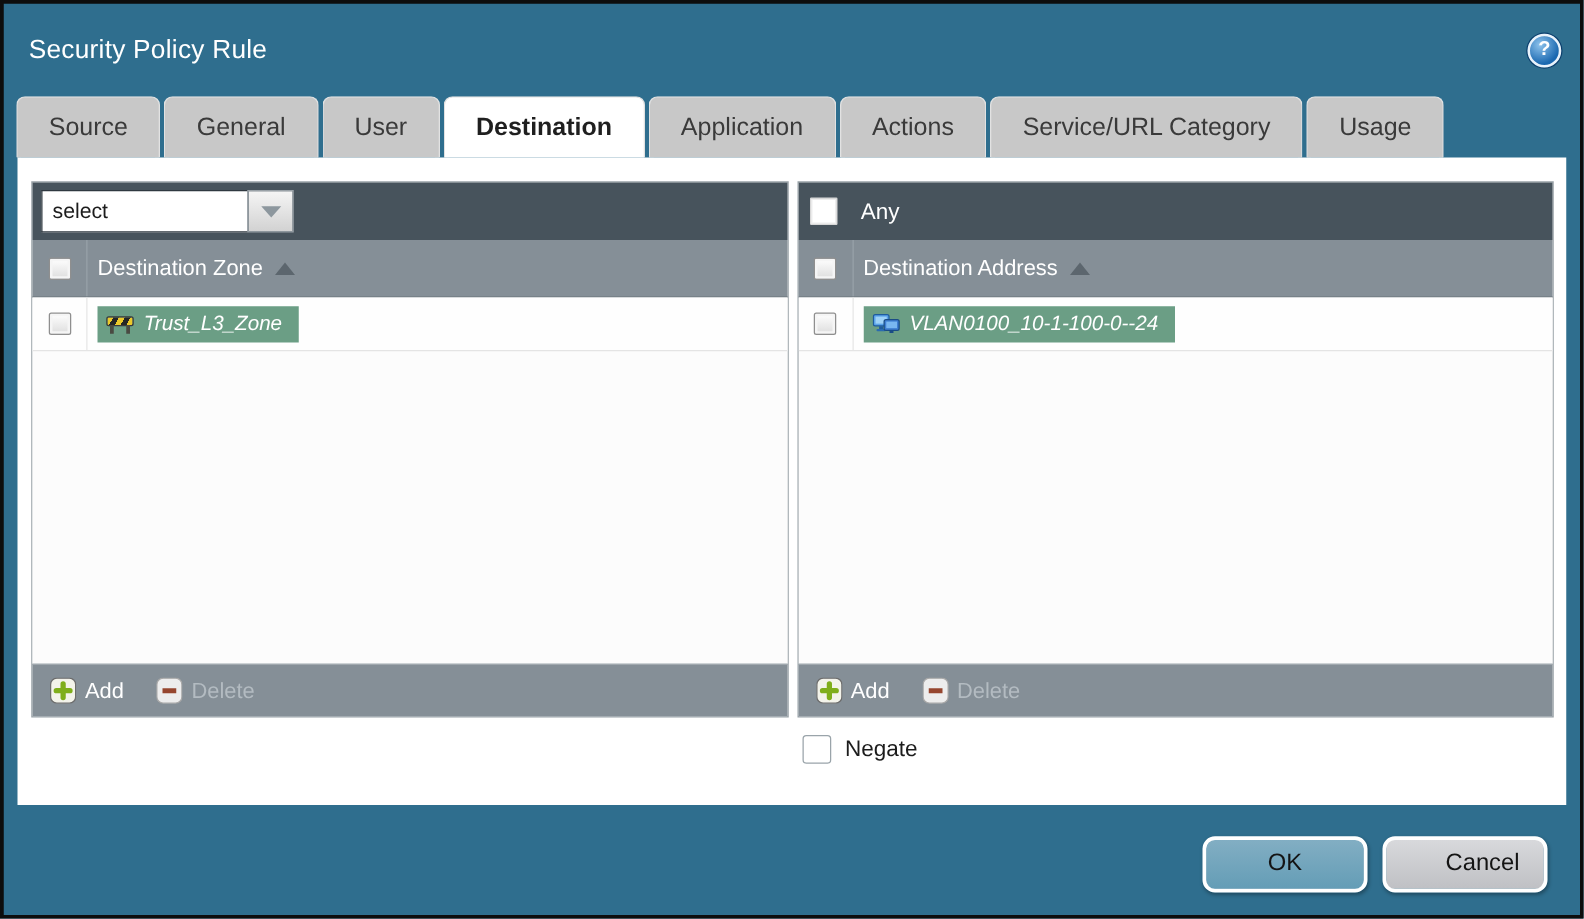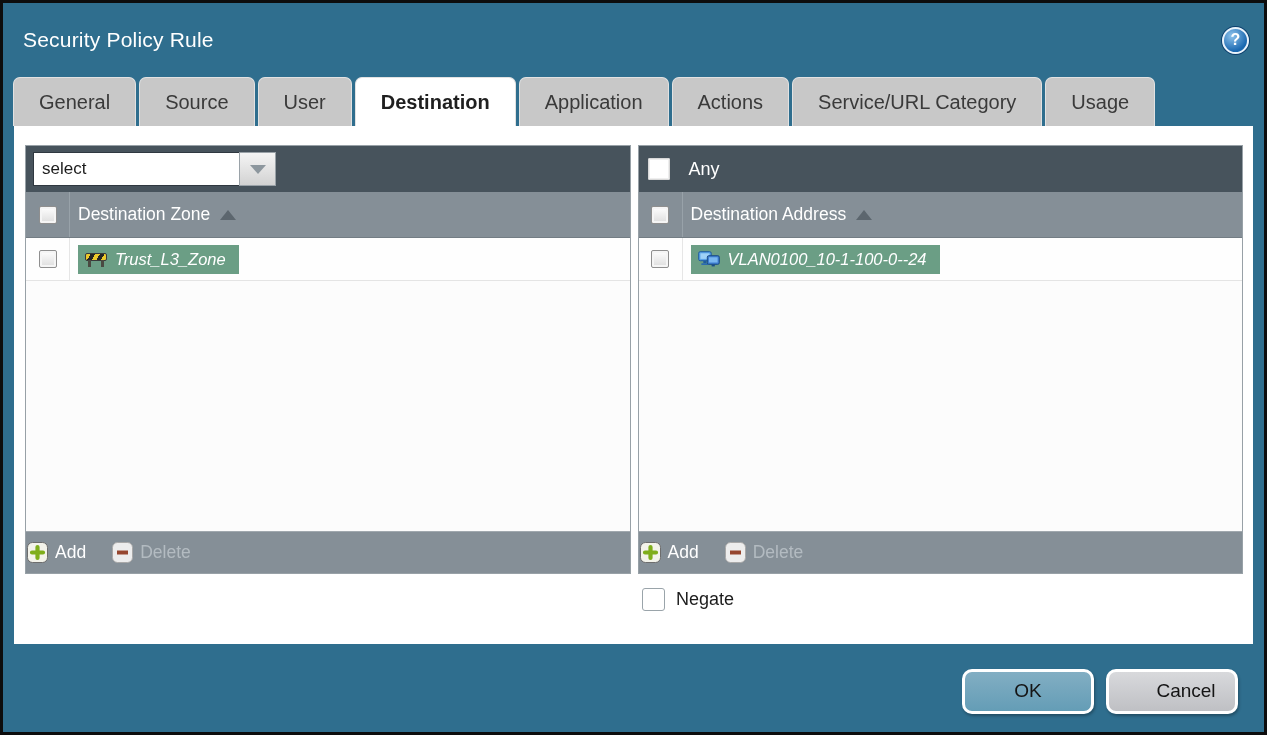--- a/index.html
+++ b/index.html
@@ -19,21 +19,21 @@
     padding:0 25px; font-size:20px; color:#3a3a3a; display:flex; align-items:center; cursor:pointer; white-space:nowrap; }
   .tab.active { background:#ffffff; color:#1f1f1f;font-weight:bold; }
 
   
   .content { height:518px; margin:0 11px; background:#ffffff; padding:19px 10px 0 11px; }
   .panels { display:flex; gap:7px; height:429px; }
   .panel { flex:1; display:flex; flex-direction:column; border:1px solid #98a1a7; background:#fbfbfb; min-width:0; }
 
   .toolbar-dark { height:46px; background:#47535c; display:flex; align-items:center; padding-left:7px; flex:none; }
   .combo { display:flex; height:34px; }
-  .combo-value { width:206px; background:#ffffff; border:1px solid #2f3840; border-right:none; font-size:17px;
+  .combo-value { width:165px; background:#ffffff; border:1px solid #2f3840; border-right:none; font-size:17px;
     color:#1c1c1c; display:flex; align-items:center; padding-left:8px; }
   .combo-btn { width:37px; background:linear-gradient(#f5f5f5,#d2d2d2); border:1px solid #9aa2a8;
     display:flex; align-items:center; justify-content:center; cursor:pointer; }
   .tri-down { width:0; height:0; border-left:8px solid transparent; border-right:8px solid transparent; border-top:9px solid #8d979e; }
 
   .cb { width:18px; height:18px; background:linear-gradient(#ffffff,#dddddd); border:1px solid #8f8f8f;
     border-radius:2px; box-shadow:inset 0 0 0 2px #f5f5f5; cursor:pointer; flex:none; }
   .cb.big { width:22px; height:22px; background:#ffffff; border:1px solid #d8d8d8; box-shadow:inset 0 0 0 1px #eee; border-radius:1px; }
   .cb.negate-box { width:23px; height:23px; background:#ffffff; border:1px solid #9aa4aa; border-radius:3px; box-shadow:none; }
 
@@ -55,21 +55,21 @@
   
   .barrier-icon { position:relative; width:22px; height:16px; flex:none; }
   .barrier-bar { position:absolute; top:2px; left:0; right:0; height:8px; border:1px solid #3a3a3a; border-radius:2px;
     background:repeating-linear-gradient(120deg, #ecc92b 0 4px, #262626 4px 8px); }
   .barrier-leg { position:absolute; bottom:0; width:3px; height:7px; background:#4a4a42; }
   .barrier-leg.l { left:3px; } .barrier-leg.r { right:3px; }
 
   .net-icon { width:22px; height:17px; flex:none; }
 
   .toolbar-bottom { height:42px; background:#858f97; border-top:1px solid #a0a8ae; display:flex; align-items:center;
-    gap:26px; padding-left:1px; flex:none; }
+    gap:26px; padding-left:14px; flex:none; }
   .tb-btn { display:flex; align-items:center; gap:7px; color:#ffffff; font-size:17.5px; cursor:pointer; }
   .tb-btn.disabled { color:#b3bbc1; cursor:default; }
   .tb-icon { width:21px; height:21px; flex:none; }
 
   .negate-row { margin-top:14px; margin-left:617px; display:flex; align-items:center; gap:11px; }
   .negate-label { font-size:18px; color:#1c1c1c; }
 
   
   .footer { flex:1; display:flex; align-items:center; justify-content:flex-end; gap:12px; padding:6px 26px 0 0; }
   .btn { width:132px; height:45px; border-radius:10px; border:3px solid #ffffff; font-size:19px; color:#141414;
@@ -81,22 +81,22 @@
 <body>
 
 <div class="dialog">
 
   <div class="titlebar">
     <span class="title">Security Policy Rule</span>
     <div class="help-icon">?</div>
   </div>
 
   <div class="tabstrip">
+    <div class="tab">Source</div>
     <div class="tab">General</div>
-    <div class="tab">Source</div>
     <div class="tab">User</div>
     <div class="tab active">Destination</div>
     <div class="tab">Application</div>
     <div class="tab">Actions</div>
     <div class="tab">Service/URL Category</div>
     <div class="tab">Usage</div>
   </div>
 
   <div class="content">
     <div class="panels">

